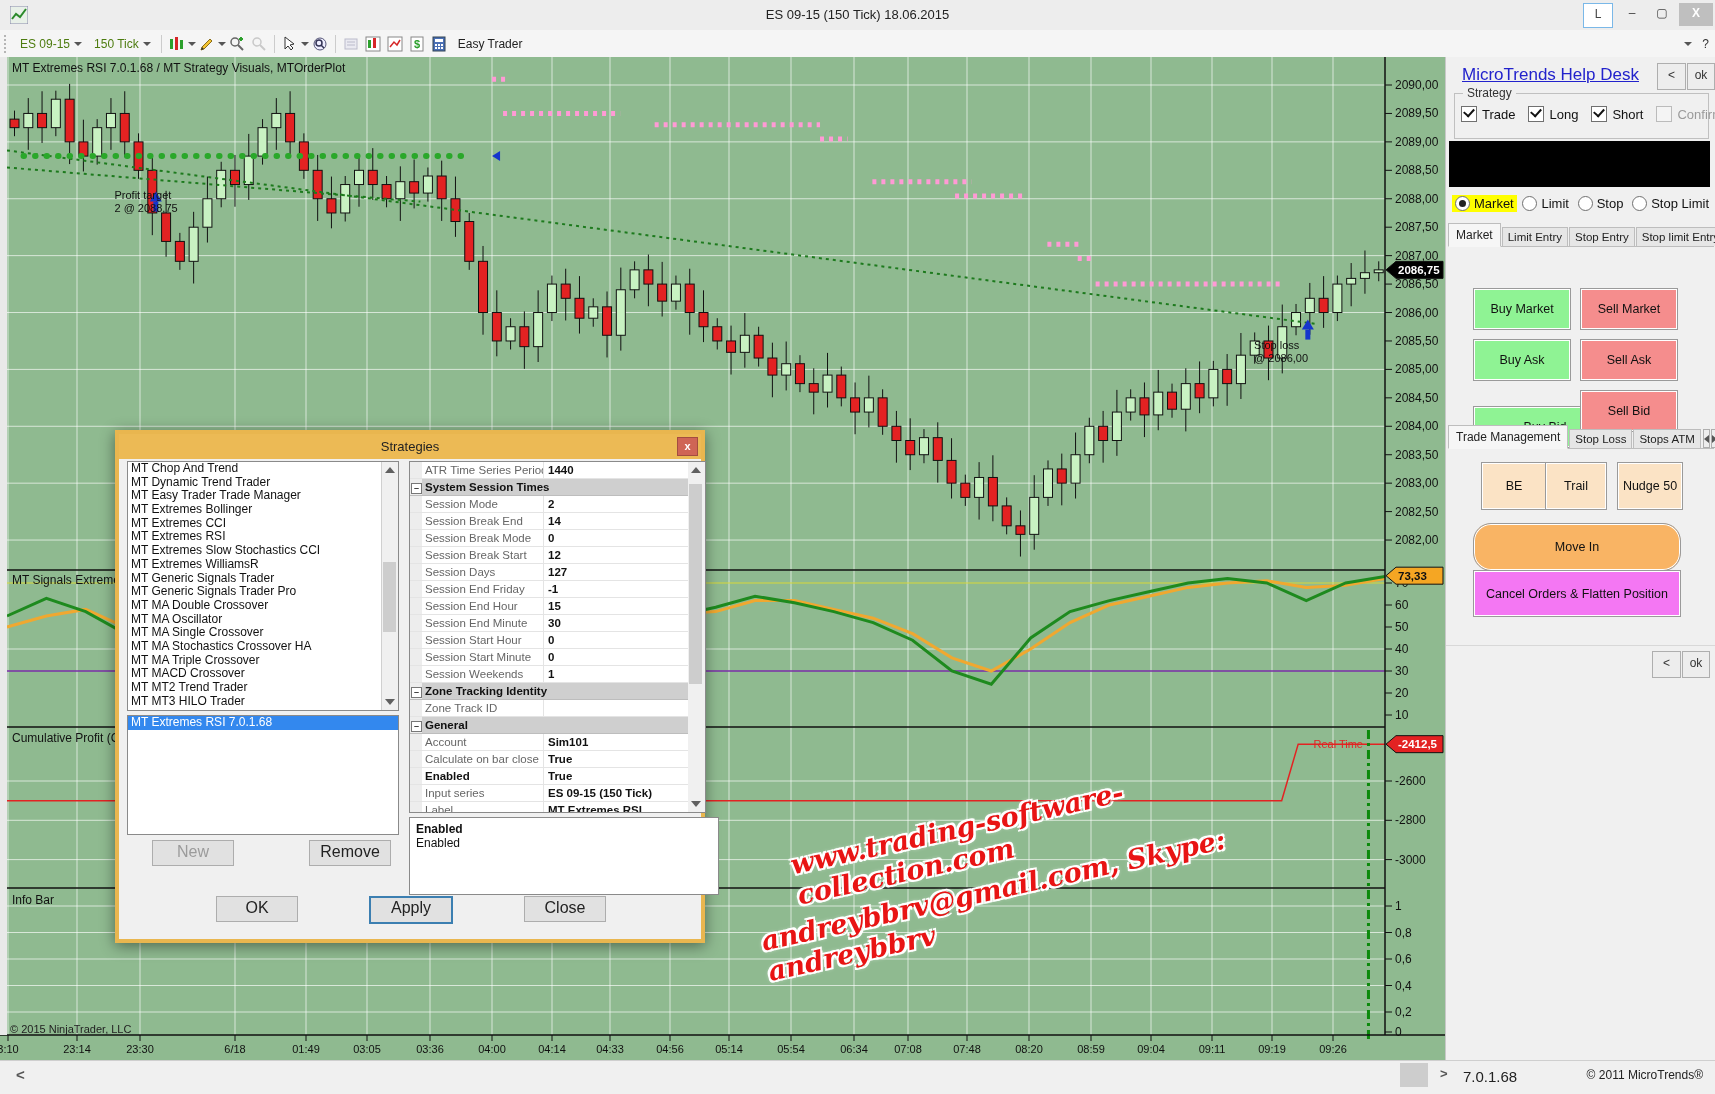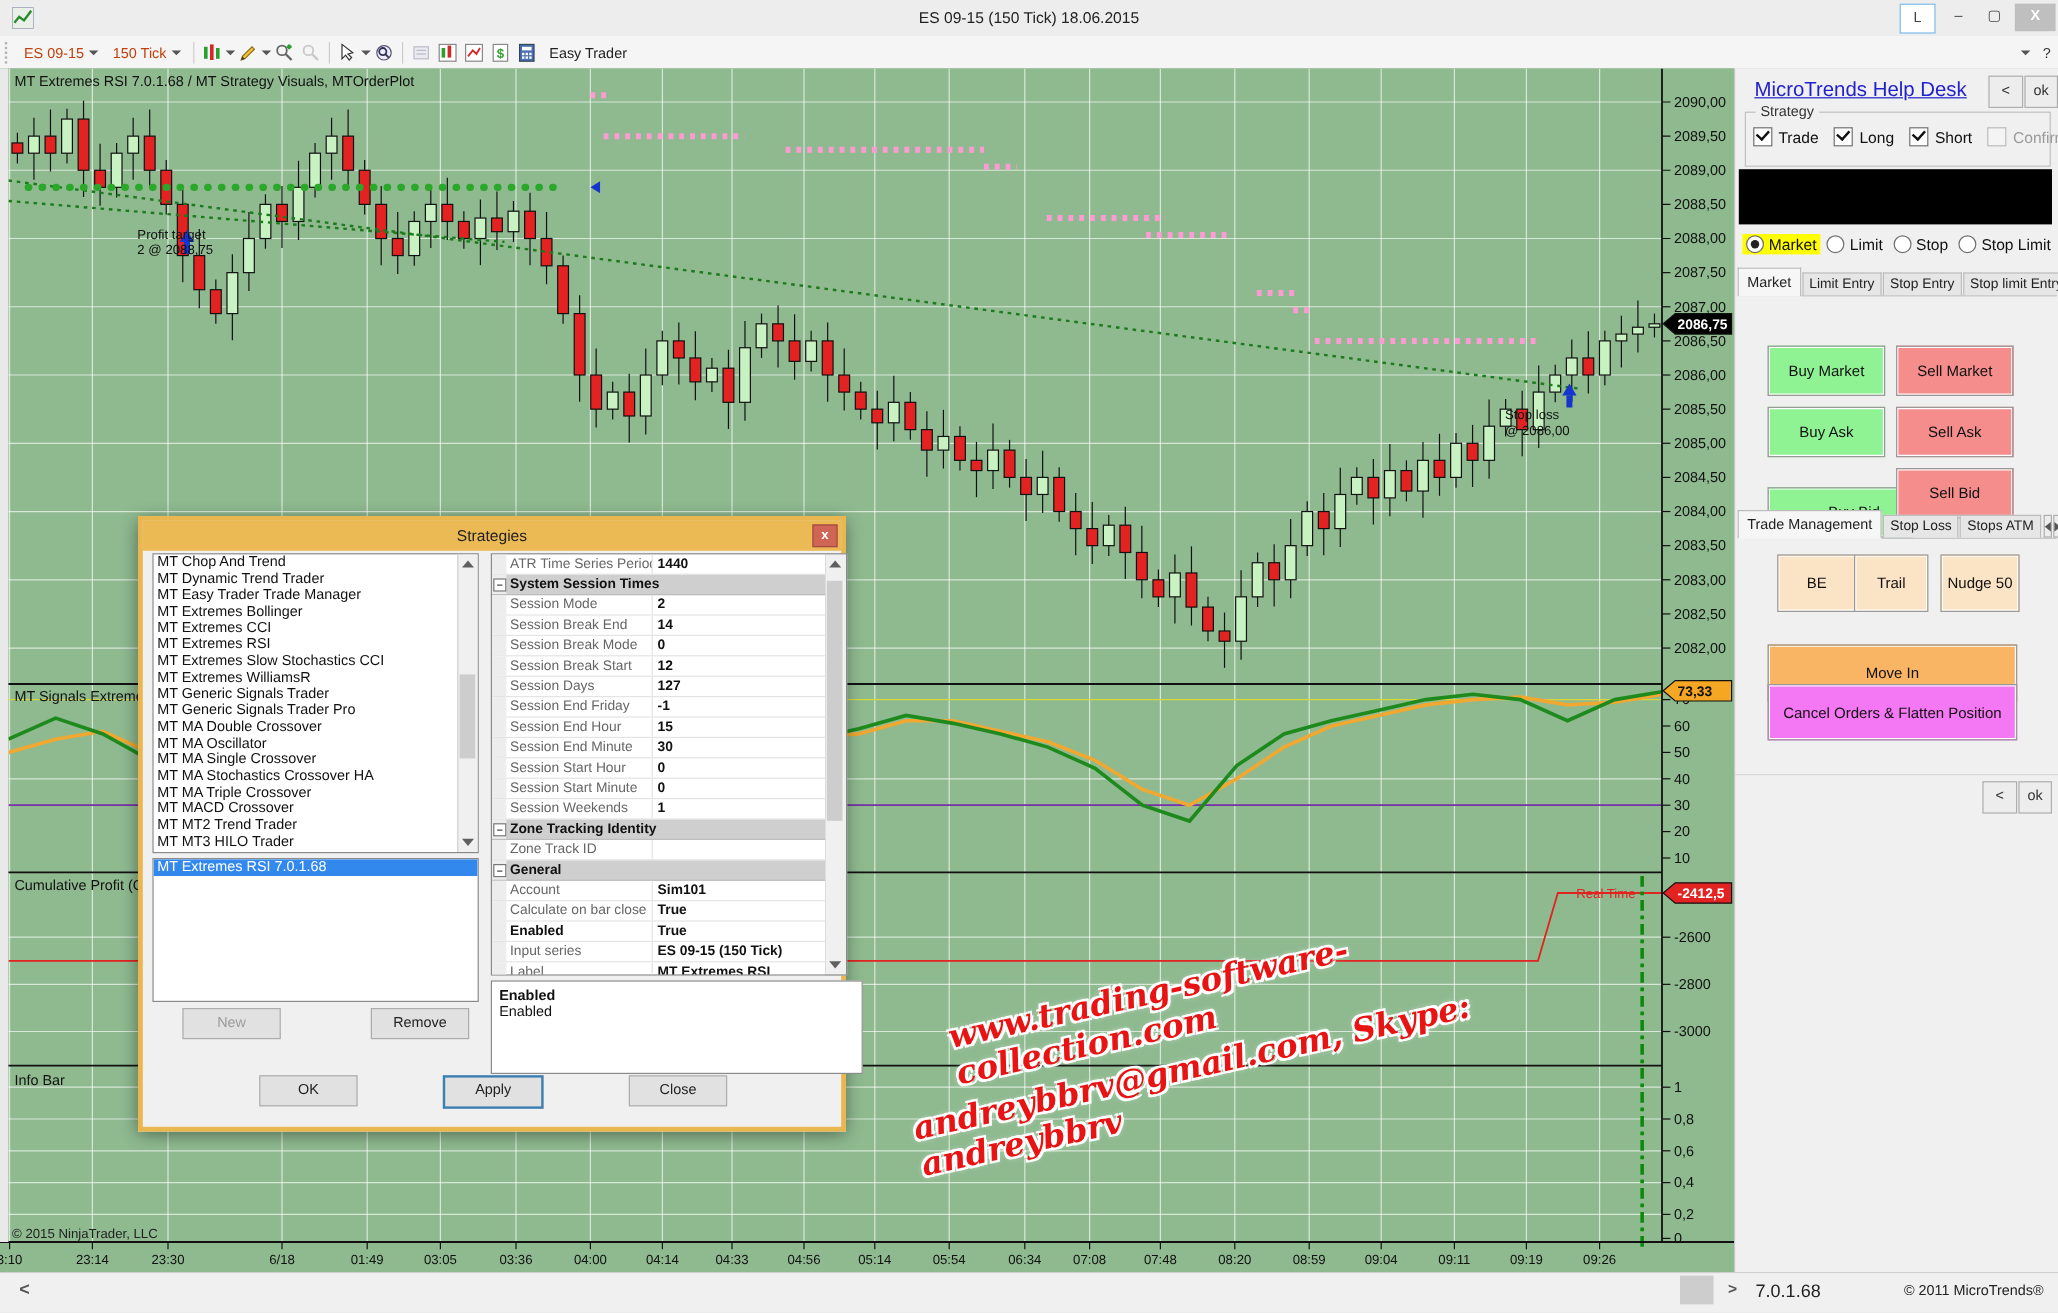--- a/index.html
+++ b/index.html
@@ -9,21 +9,21 @@
   #titlebar .title{position:absolute;left:0;right:0;top:7px;text-align:center;font-size:13px;color:#222;}
   #app-icon{position:absolute;left:10px;top:6px;width:18px;height:18px;}
   .winbtn{position:absolute;top:3px;height:23px;text-align:center;font-size:12px;color:#444;line-height:21px;}
   #btn-l{left:1583px;width:28px;background:#fff;border:1px solid #7ab8e8;}
   #btn-min{left:1620px;width:24px;}
   #btn-max{left:1650px;width:24px;}
   #btn-close{left:1679px;width:34px;background:#bfbfbf;color:#fff;font-weight:bold;}
   
   #toolbar{position:absolute;left:0;top:30px;width:1715px;height:27px;background:#f5f5f5;border-bottom:1px solid #cfcfcf;display:flex;align-items:center;}
   .tb-grip{width:8px;height:18px;margin-left:4px;border-left:2px dotted #b5b5b5;}
-  .tb-dd{display:flex;align-items:center;gap:4px;padding:2px 6px;font-size:12px;color:#c2410c;}
+  .tb-dd{display:flex;align-items:center;gap:4px;padding:2px 6px;font-size:12px;color:#4d7c0f;}
   .caret{width:0;height:0;border-left:4px solid transparent;border-right:4px solid transparent;border-top:4px solid #555;}
   .tb-sep{width:1px;height:18px;background:#cccccc;margin:0 4px;}
   .tb-ico{width:22px;height:20px;display:flex;align-items:center;justify-content:center;}
   .tb-label{font-size:12px;color:#222;margin-left:8px;}
   #tb-right{position:absolute;right:6px;top:7px;display:flex;gap:10px;align-items:center;font-size:12px;color:#333;}
   
   #chart-wrap{position:absolute;left:0;top:57px;width:1445px;height:1003px;background:#8fba90;}
   #chart-wrap .leftedge{position:absolute;left:0;top:0;width:7px;height:978px;background:#e9e9e9;}
   .panel-title{position:absolute;font-size:12px;color:#111;white-space:nowrap;}
   #copyright{position:absolute;left:10px;top:966px;font-size:11px;color:#222;}
@@ -40,21 +40,21 @@
   .listbox{position:absolute;background:#fff;border:1px solid #8a8a8a;overflow:hidden;}
   #strategy-list{left:8px;top:27px;width:270px;height:248px;}
   #applied-list{left:8px;top:281px;width:270px;height:118px;}
   .li{font-size:12px;color:#111;padding:0 3px;height:13.7px;line-height:13.7px;white-space:nowrap;}
   .li.sel{background:#3388ee;color:#fff;}
   .vscroll{position:absolute;right:0;top:0;width:16px;height:100%;background:#f0f0f0;border-left:1px solid #d0d0d0;}
   .vscroll .up,.vscroll .dn{position:absolute;left:3px;width:0;height:0;border-left:5px solid transparent;border-right:5px solid transparent;}
   .vscroll .up{top:5px;border-bottom:6px solid #606060;}
   .vscroll .dn{bottom:5px;border-top:6px solid #606060;}
   .vscroll .thumb{position:absolute;left:1px;width:13px;background:#cdcdcd;}
-  .dlg-btn{position:absolute;height:24px;background:#e1e1e1;border:1px solid #adadad;font-size:12px;color:#222;text-align:center;line-height:22px;}
+  .dlg-btn{position:absolute;height:24px;background:#e1e1e1;border:1px solid #adadad;font-size:16px;color:#222;text-align:center;line-height:22px;}
   .dlg-btn.disabled{color:#9b9b9b;}
   .dlg-btn.focus{border:2px solid #3c7fb1;line-height:20px;}
   
   #prop-grid{position:absolute;left:290px;top:27px;width:278px;height:350px;background:#fff;border:1px solid #8a8a8a;overflow:hidden;}
   .pg-row{display:flex;height:16px;line-height:16px;font-size:11.5px;border-bottom:1px solid #e4e4e4;}
   .pg-row .ind{width:12px;background:#ededed;flex:0 0 12px;}
   .pg-row .lab{width:118px;flex:0 0 118px;color:#666;padding-left:3px;white-space:nowrap;overflow:hidden;border-right:1px solid #e4e4e4;}
   .pg-row .val{flex:1;color:#111;font-weight:bold;padding-left:4px;white-space:nowrap;overflow:hidden;}
   .pg-row.section{background:#cfcfcf;font-weight:bold;color:#111;border-bottom:1px solid #bdbdbd;}
   .pg-row.section .lab{color:#111;font-weight:bold;border-right:none;width:240px;flex:0 0 240px;}
@@ -710,21 +710,21 @@
         </div>
         <div class="tabscroll">
           <span class="right"></span>
         </div>
       </div>
     <div id="mgmt-buttons">
         <div class="mbtn btn-peach" style="top: 405px; height: 46px; left: 35px; width: 64px;">BE</div>
         <div class="mbtn btn-peach" style="top: 405px; height: 46px; left: 99px; width: 60px;">Trail</div>
         <div class="mbtn btn-peach" style="top: 405px; height: 46px; left: 171px; width: 64px;">Nudge 50</div>
       </div>
-    <div class="mbtn btn-orange" style="left:27px;top:480px;width:206px;height:46px;">Move In</div>
+    <div class="mbtn btn-orange" style="left:27px;top:466px;width:206px;height:46px;border-radius:18px;">Move In</div>
     <div class="mbtn btn-magenta" style="left:27px;top:513px;width:206px;height:45px;">Cancel Orders &amp; Flatten Position</div>
 
     <div id="rp-divider"></div>
     <div class="mini-btn" style="left:206px;top:594px;">&lt;</div>
     <div class="mini-btn" style="left:236px;top:594px;width:26px;">ok</div>
   </div>
 
   <div id="dialog">
     <div id="dlg-title">
       <span>Strategies</span>

